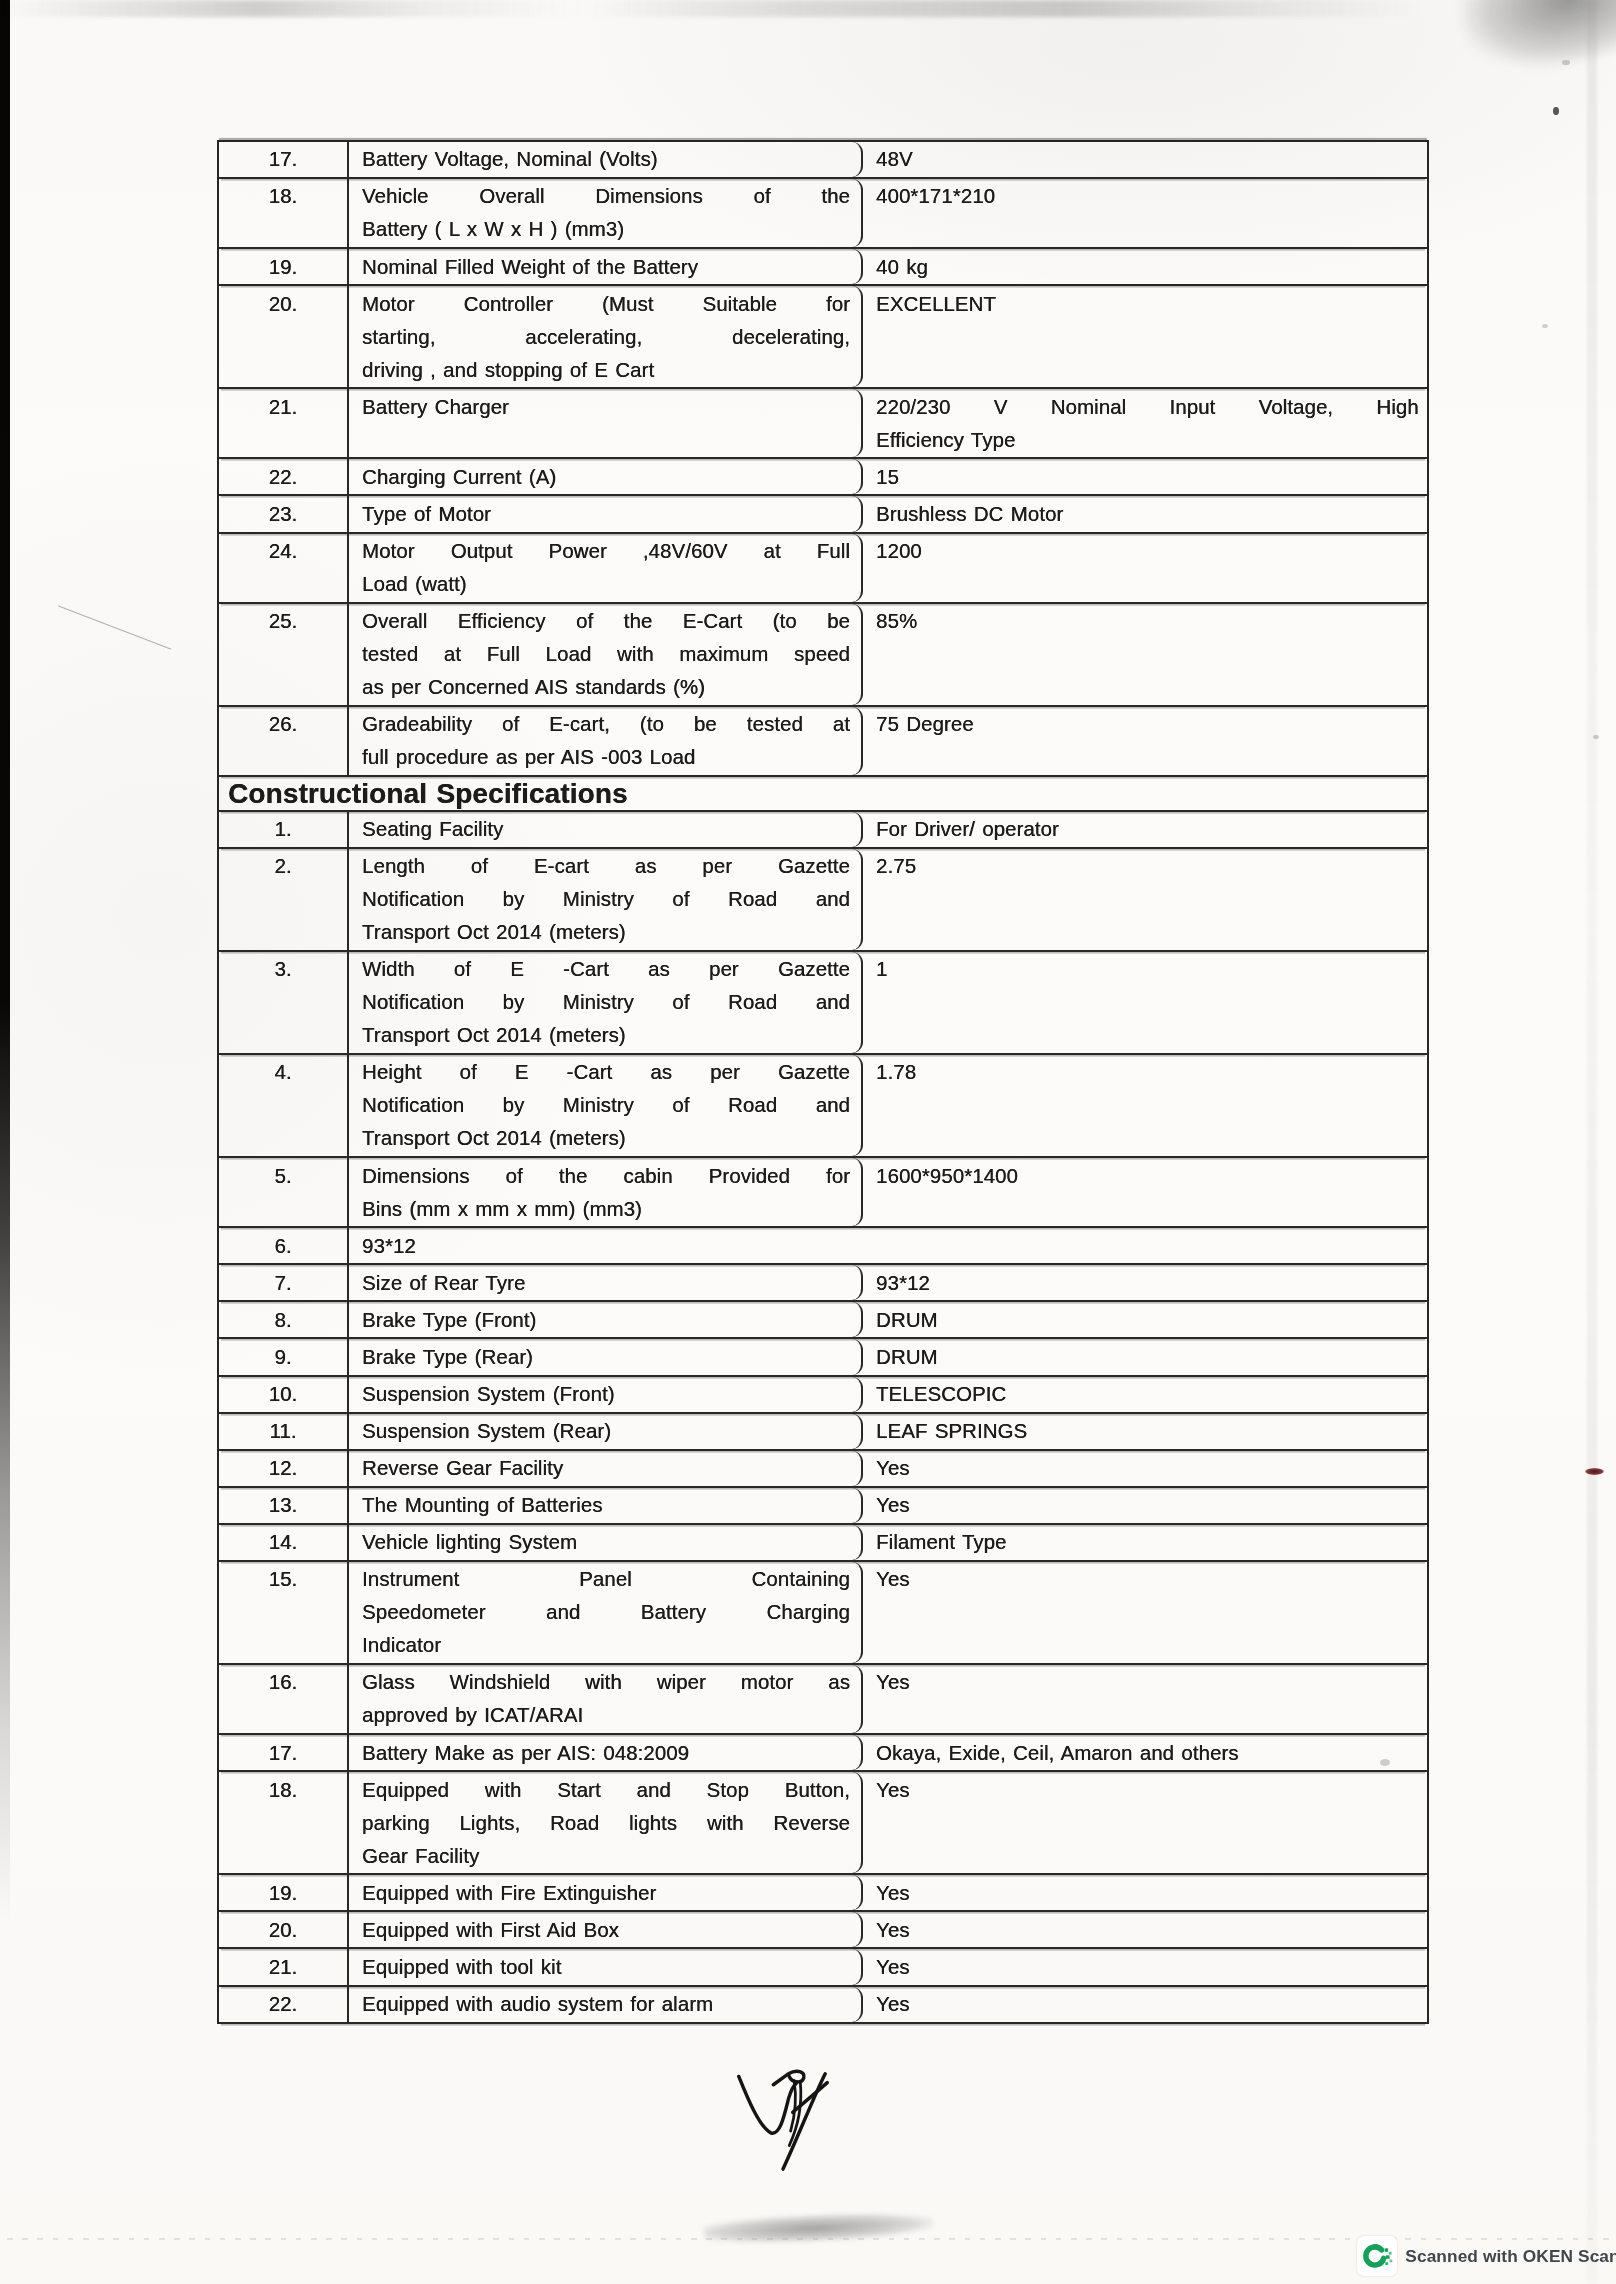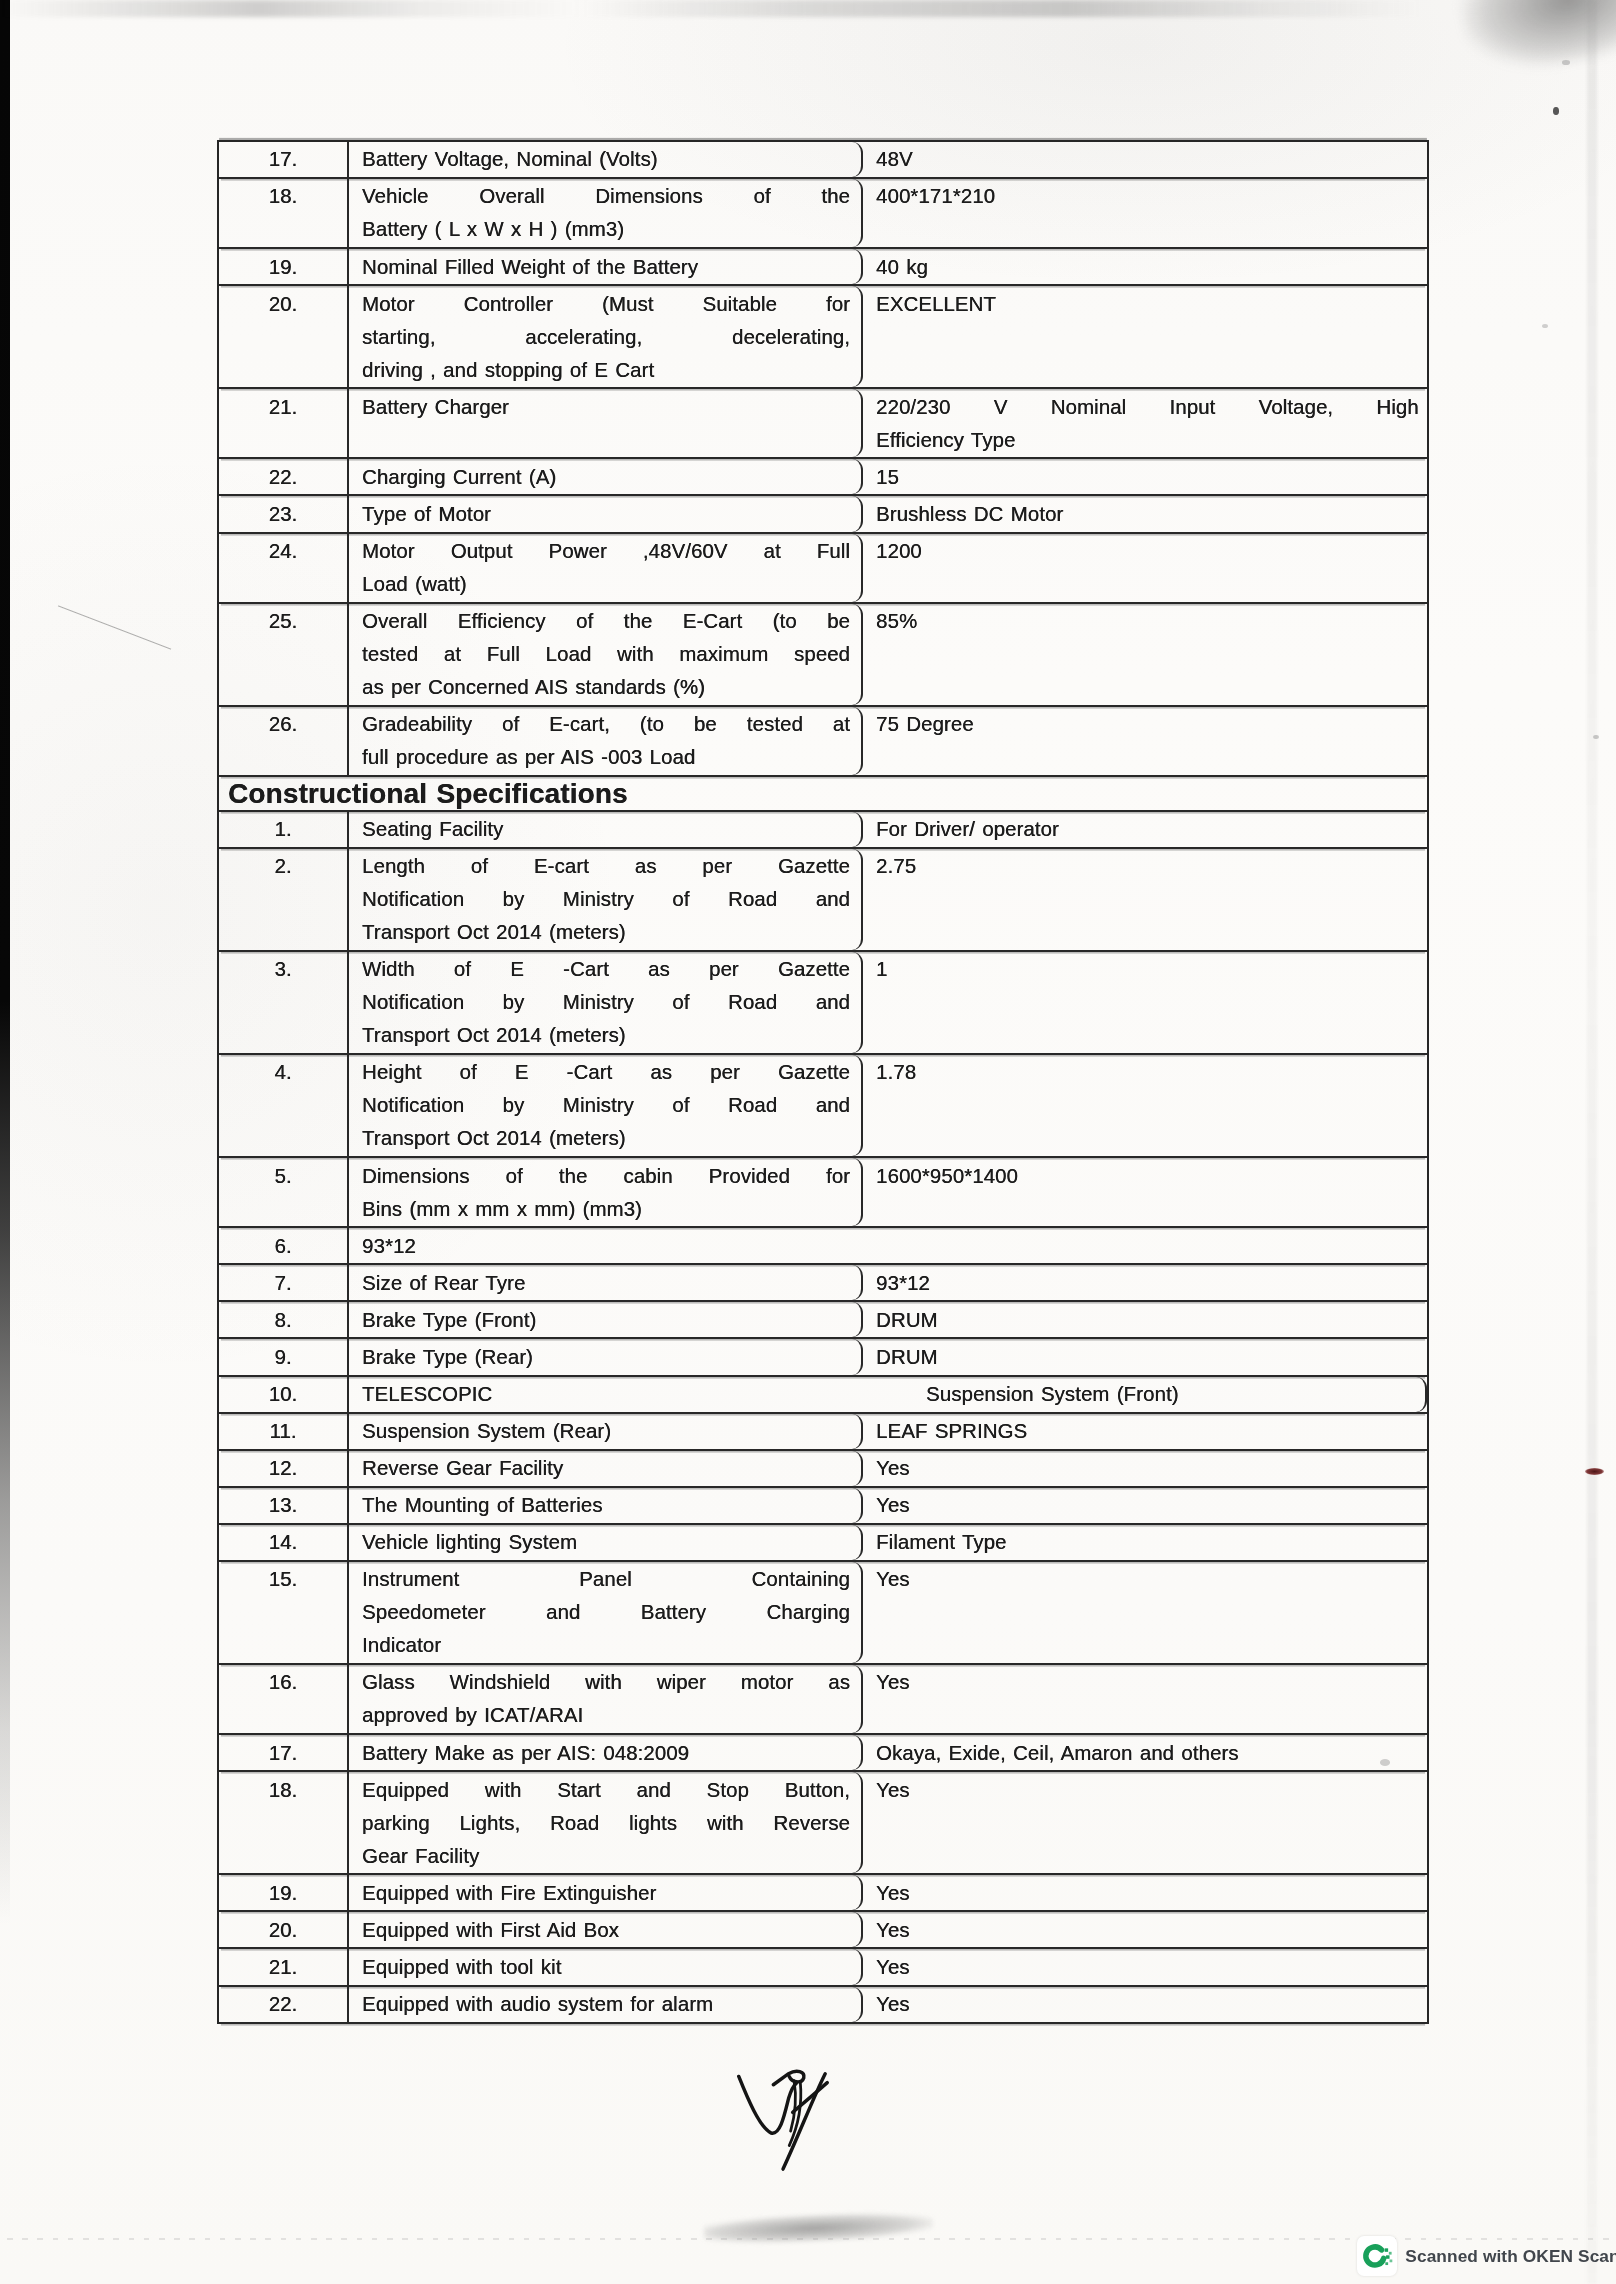--- a/index.html
+++ b/index.html
@@ -339,25 +339,25 @@
           <div class="ln">Brake Type (Rear)</div>
         </div>
         <div class="cell c-val">
           <div class="ln">DRUM</div>
         </div>
       </div>
       <div class="row">
         <div class="cell c-no">
           <div class="ln">10.</div>
         </div>
+        <div class="cell c-label">
+          <div class="ln">Suspension System (Front)</div>
+        </div>
         <div class="cell c-val">
           <div class="ln">TELESCOPIC</div>
-        </div>
-        <div class="cell c-label">
-          <div class="ln">Suspension System (Front)</div>
         </div>
       </div>
       <div class="row">
         <div class="cell c-no">
           <div class="ln">11.</div>
         </div>
         <div class="cell c-label">
           <div class="ln">Suspension System (Rear)</div>
         </div>
         <div class="cell c-val">

